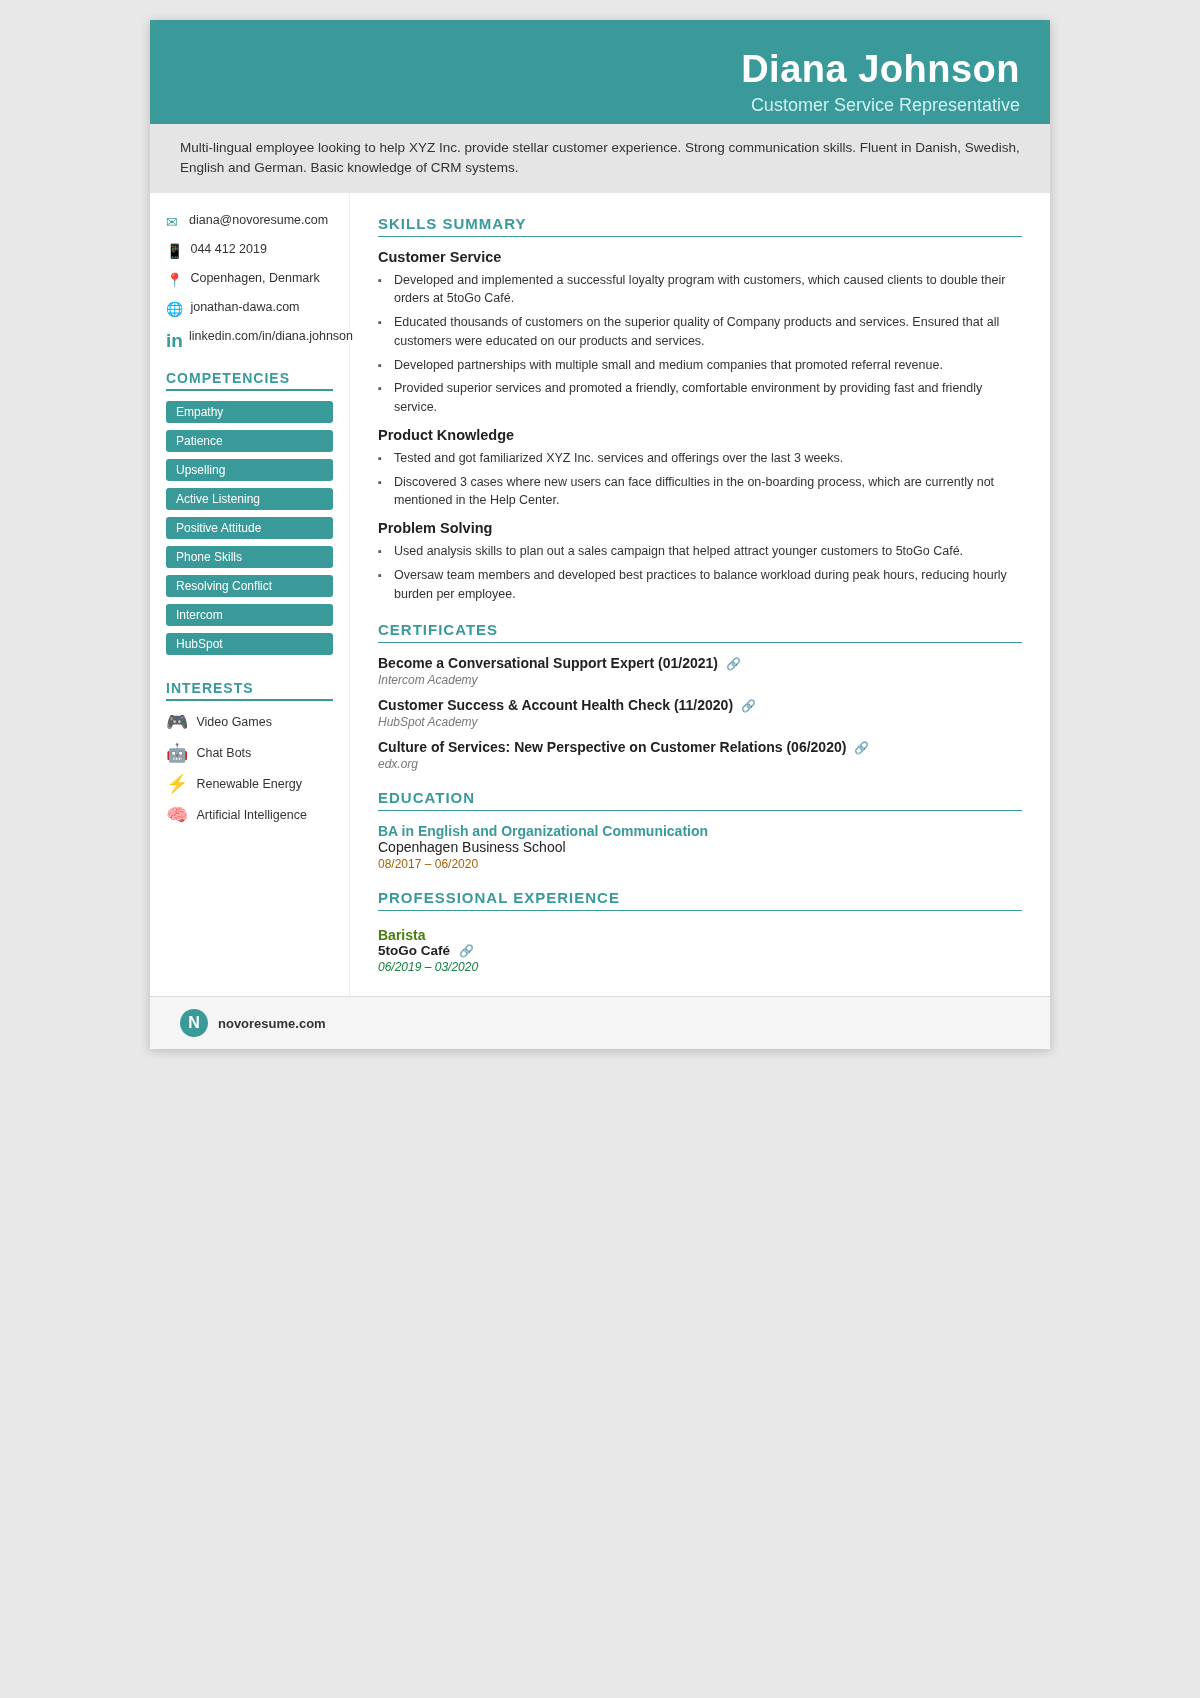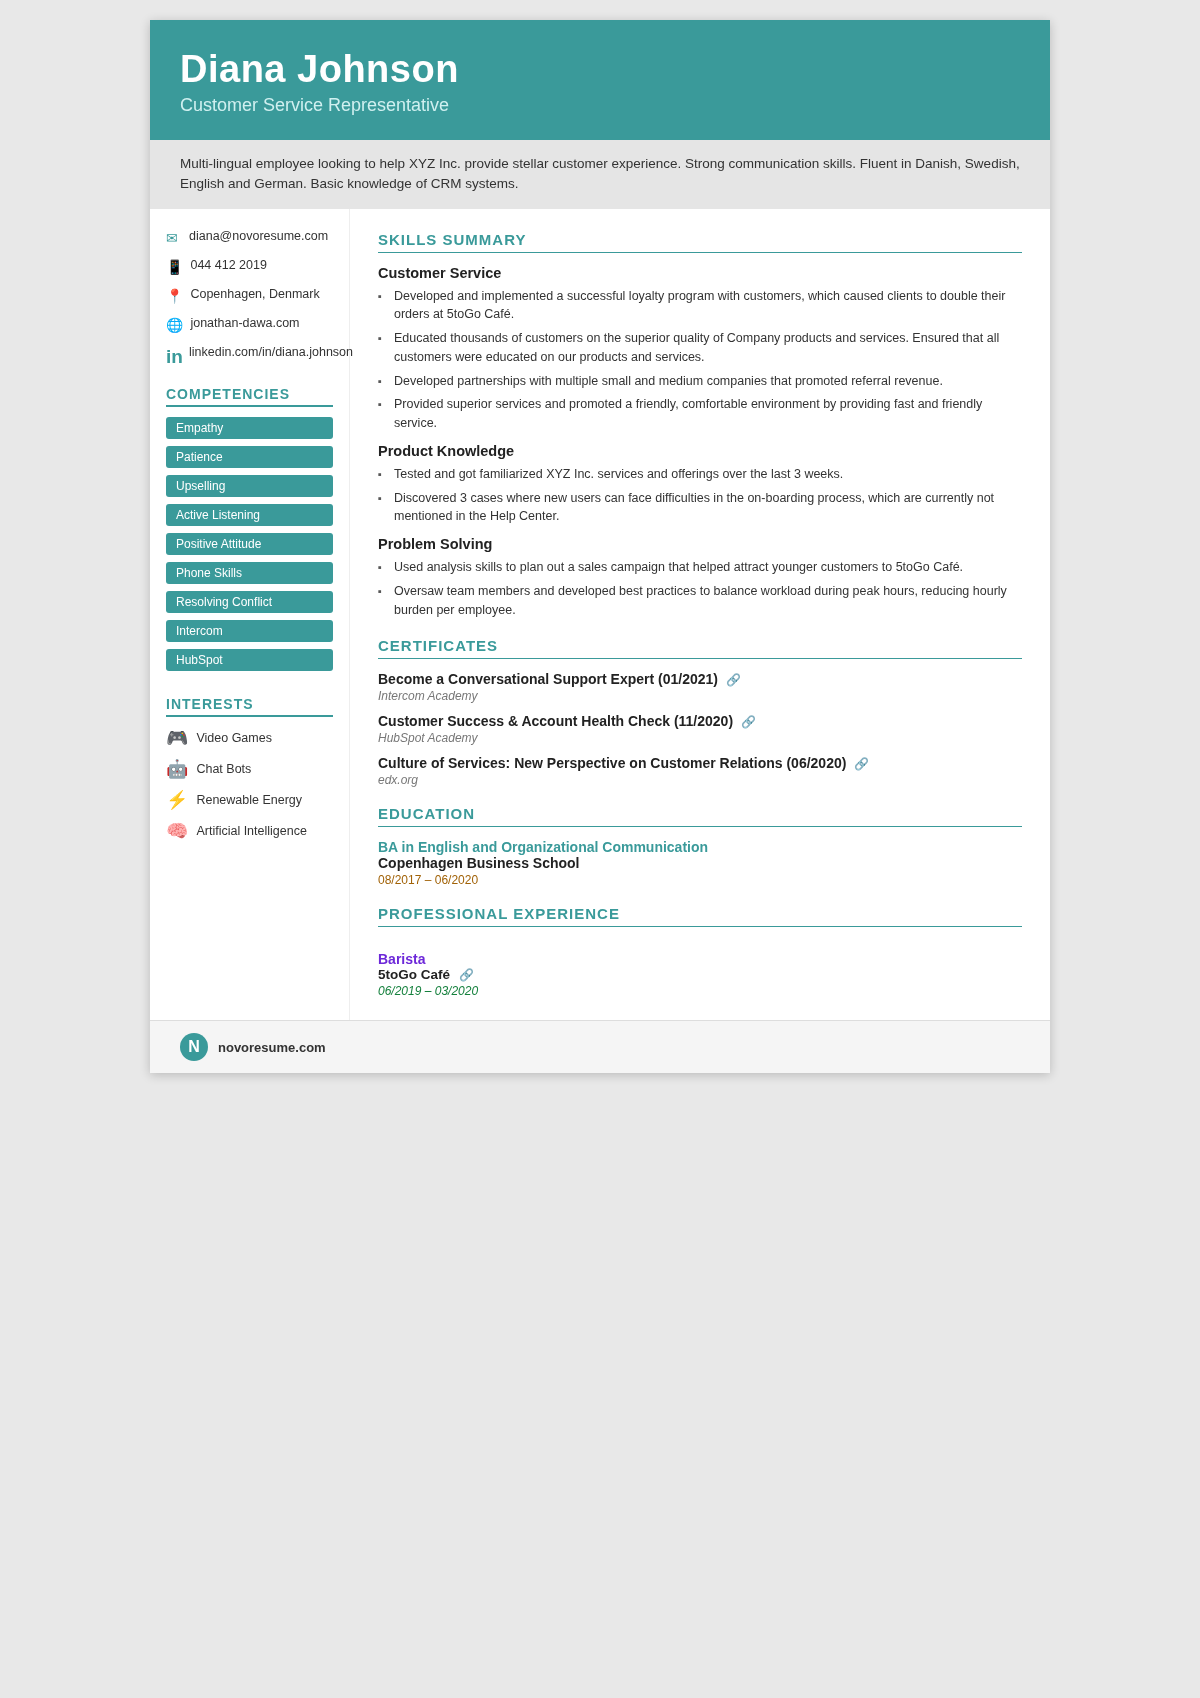--- a/index.html
+++ b/index.html
@@ -11,21 +11,22 @@
       padding: 20px;
     }
     .resume {
       width: 900px;
       background: #fff;
       box-shadow: 0 2px 10px rgba(0,0,0,0.2);
     }
     
     .header {
       background: #3a9a9a;
-      padding: 28px 30px 24px 30px;
+      padding: 28px 30px 8px 30px;
+      text-align: right;
     }
     .header-name {
       font-size: 38px;
       font-weight: bold;
       color: #fff;
       letter-spacing: 0.5px;
     }
     .header-title {
       font-size: 18px;
       color: #d0f0f0;
@@ -163,32 +164,32 @@
     }
     .edu-degree {
       font-size: 14px;
       font-weight: bold;
       color: #3a9a9a;
       margin-top: 6px;
     }
     .edu-school {
       font-size: 14px;
       color: #222;
-      font-weight: bold;
+      font-weight: normal;
     }
     .edu-date {
       font-size: 12px;
       color: #a16207;
       margin-top: 2px;
     }
     .exp-title {
       font-size: 14px;
       font-weight: bold;
-      color: #6d28d9;
-      margin-top: 24px;
+      color: #4d7c0f;
+      margin-top: 16px;
     }
     .exp-company {
       font-size: 13.5px;
       color: #222;
       font-weight: bold;
       display: flex;
       align-items: center;
       gap: 5px;
     }
     .exp-date {

